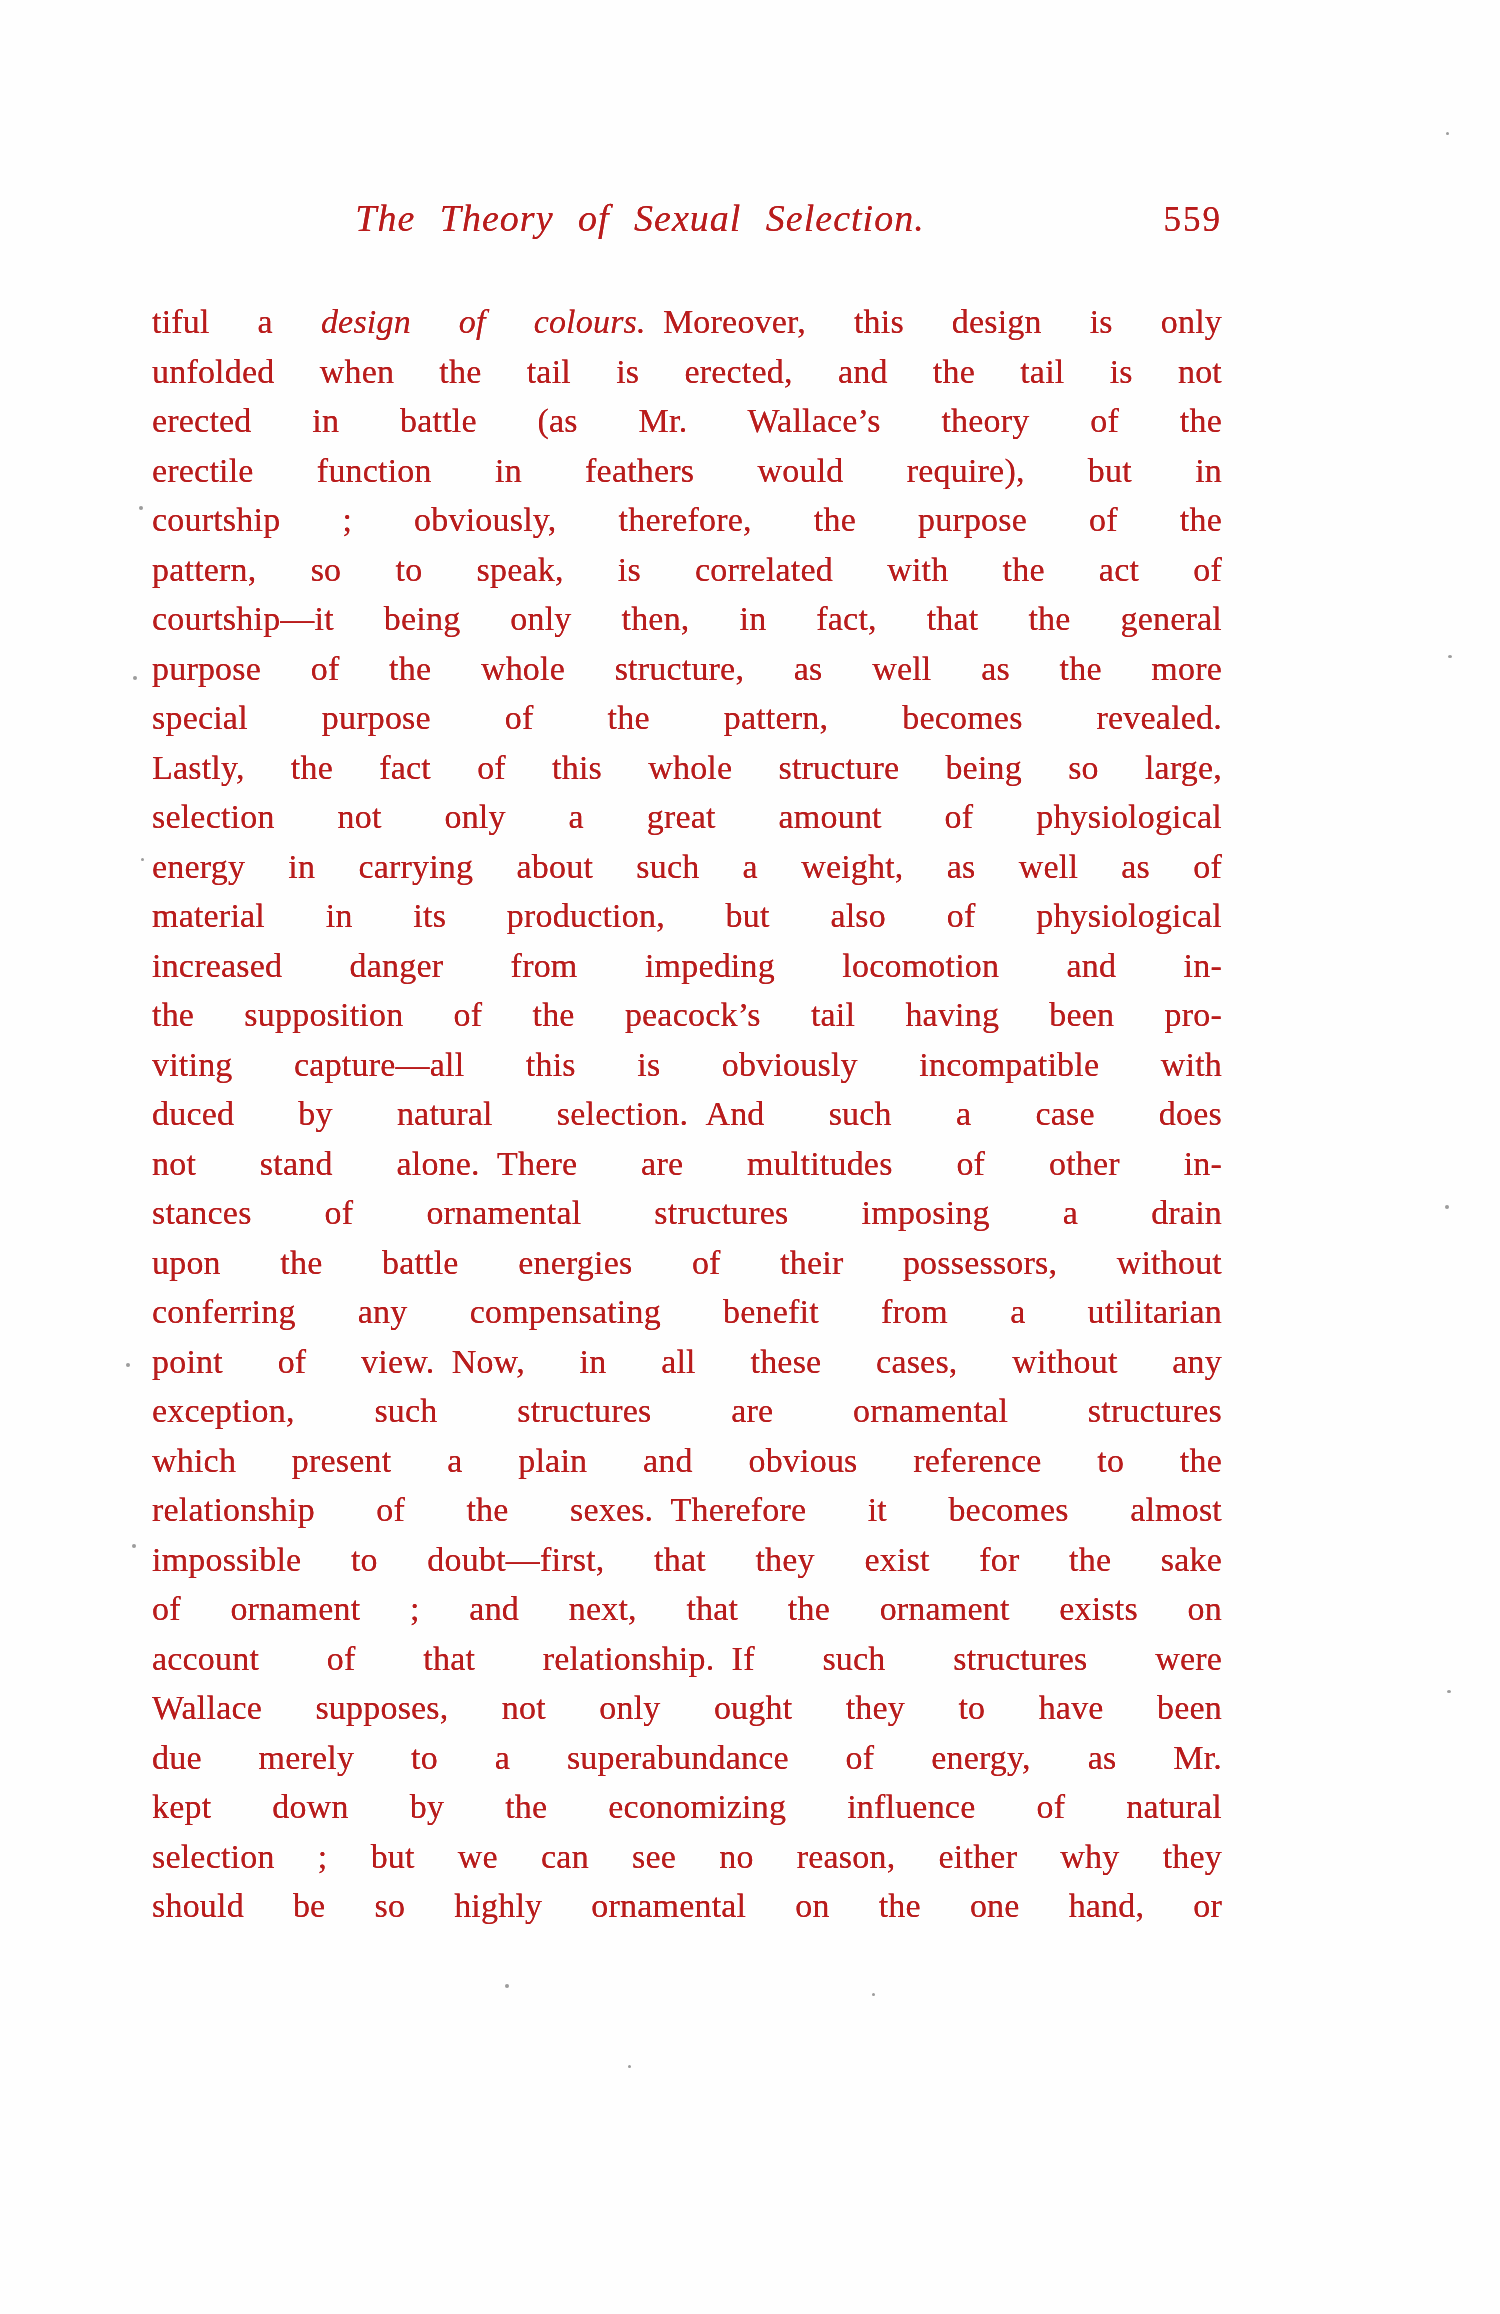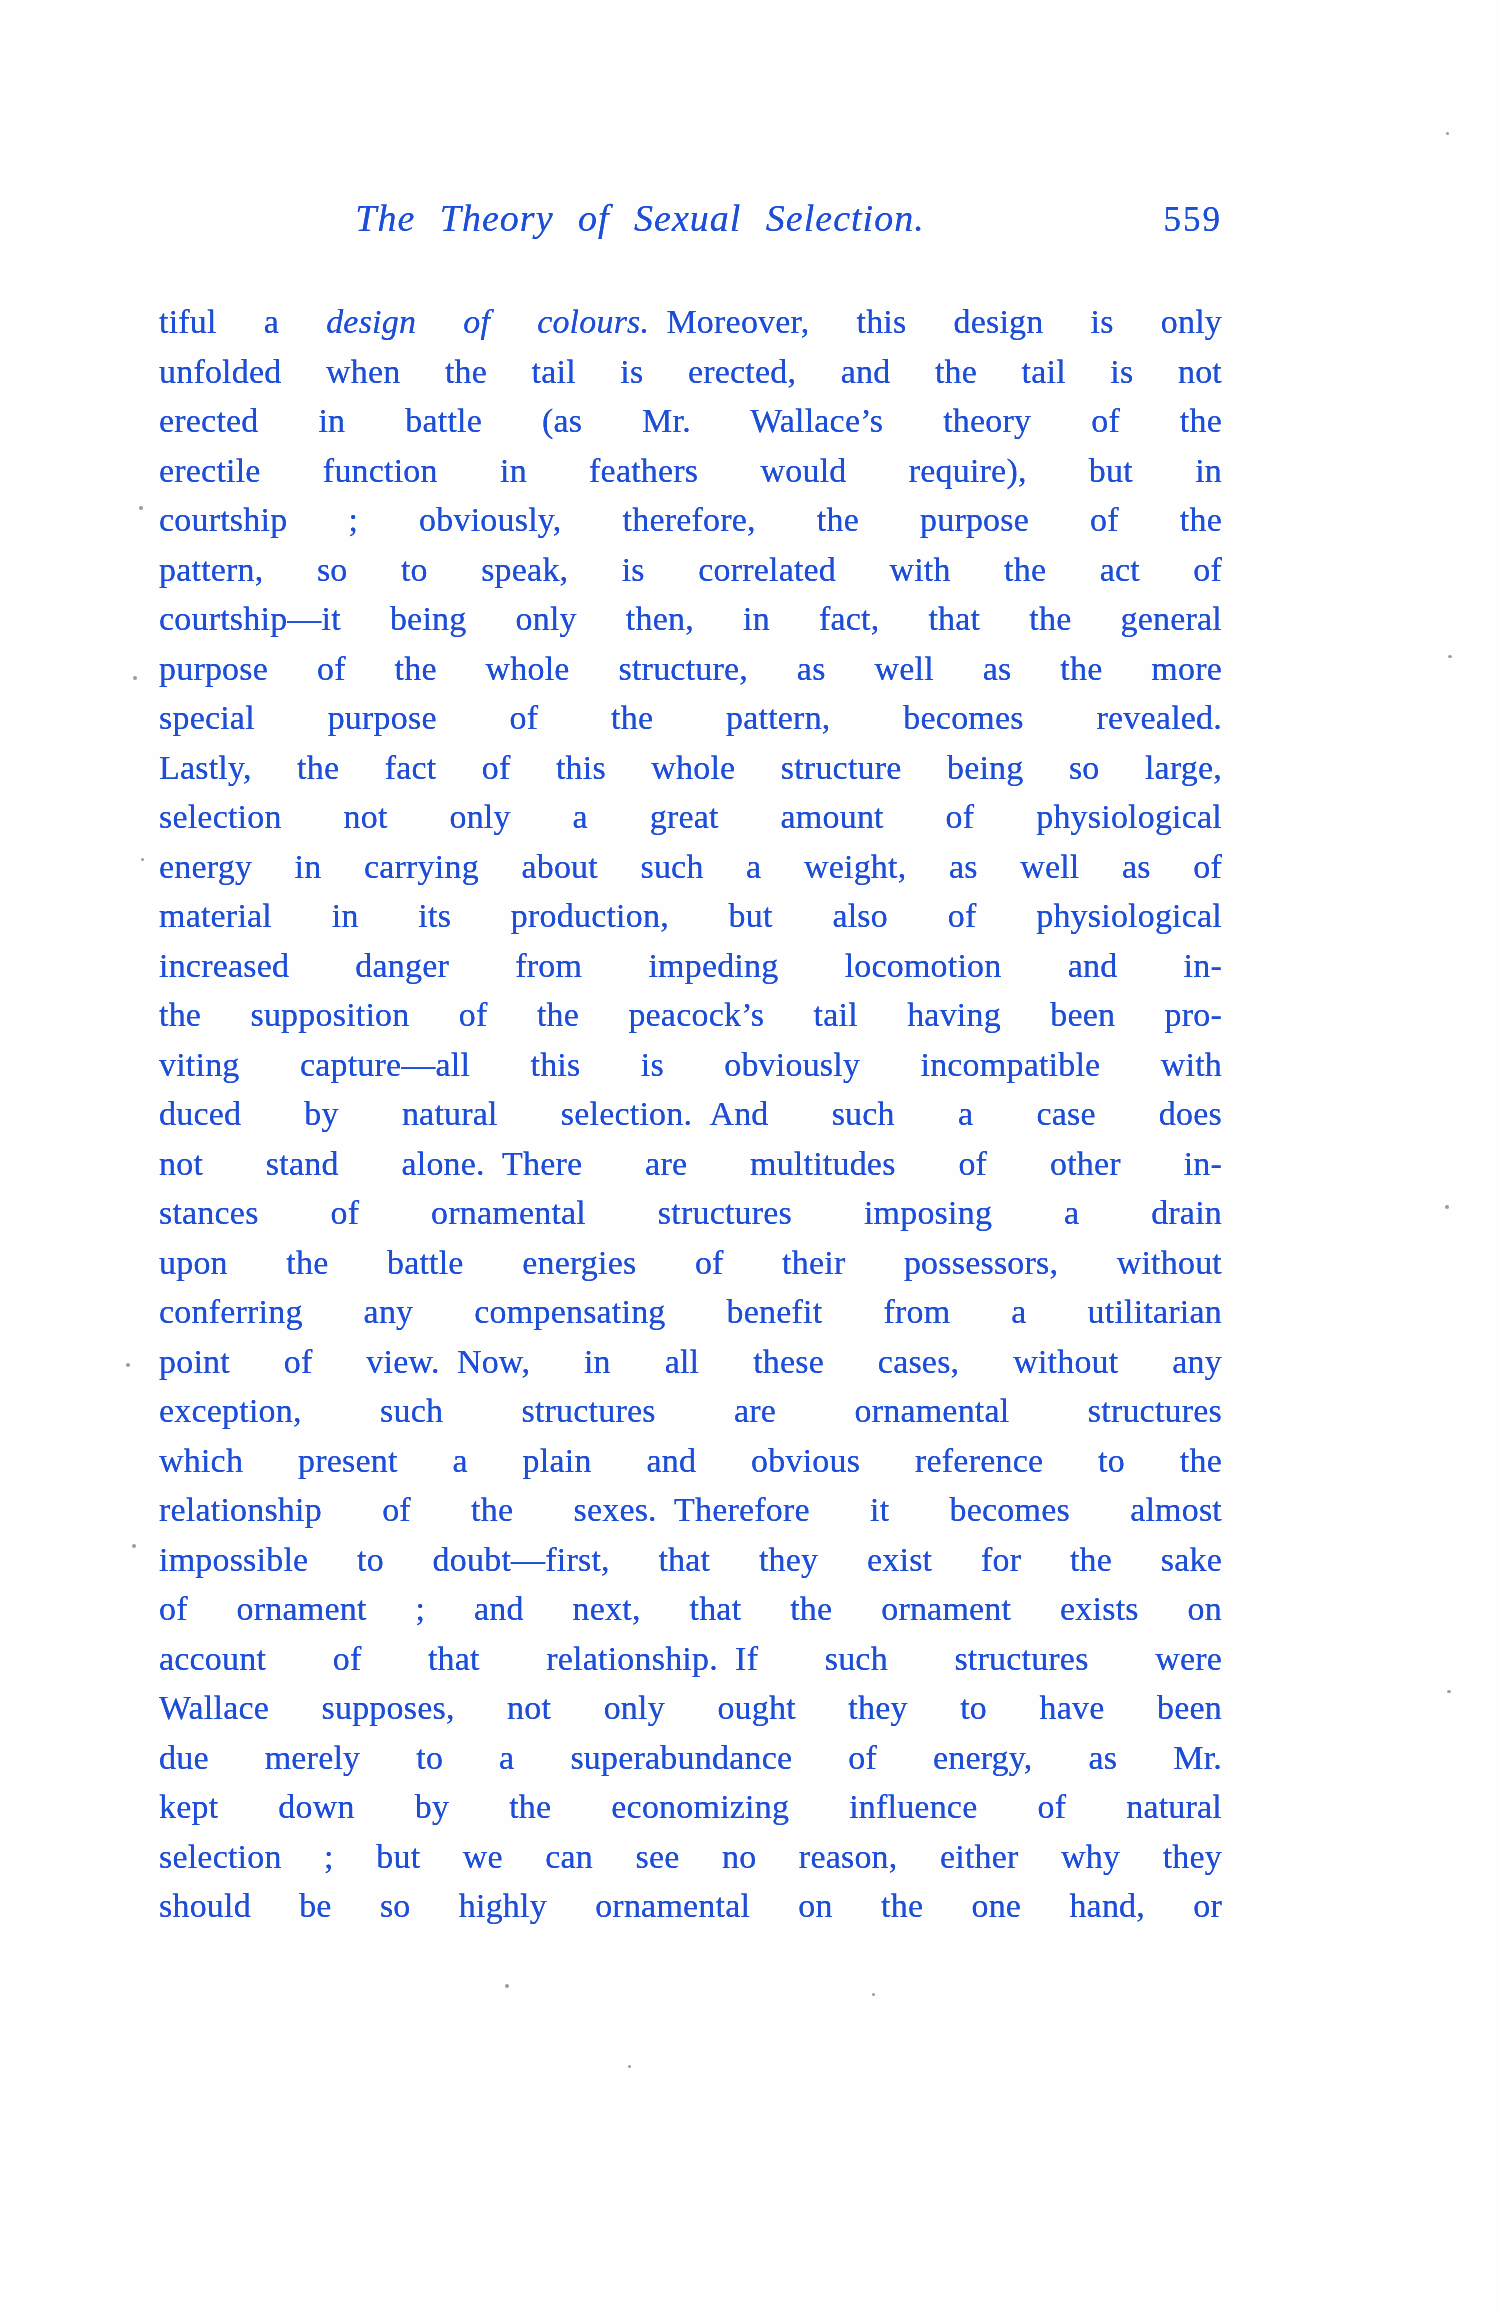--- a/index.html
+++ b/index.html
@@ -7,21 +7,21 @@
     padding: 0;
     background: #ffffff;
   }
   .page {
     position: relative;
     width: 1500px;
     height: 2314px;
     background: #fefefe;
     overflow: hidden;
     font-family: "Liberation Serif", "DejaVu Serif", serif;
-    color: #1d4ed8;
+    color: #b91c1c;
   }
   .running-head {
     position: absolute;
     top: 188px;
     left: 152px;
     width: 1070px;
     height: 60px;
   }
   .running-title {
     position: absolute;
@@ -55,21 +55,20 @@
   }
   .line {
     font-size: 34px;
     line-height: 49.5px;
     height: 49.5px;
     letter-spacing: 0.2px;
     text-align: justify;
     text-align-last: justify;
     white-space: normal;
     text-shadow: 0 0 0.5px currentColor;
-    margin-left: 7px;
   }
   .em {
     font-style: italic;
   }
   .speck {
     position: absolute;
     background: #4a4a4a;
     border-radius: 50%;
     opacity: 0.55;
   }

